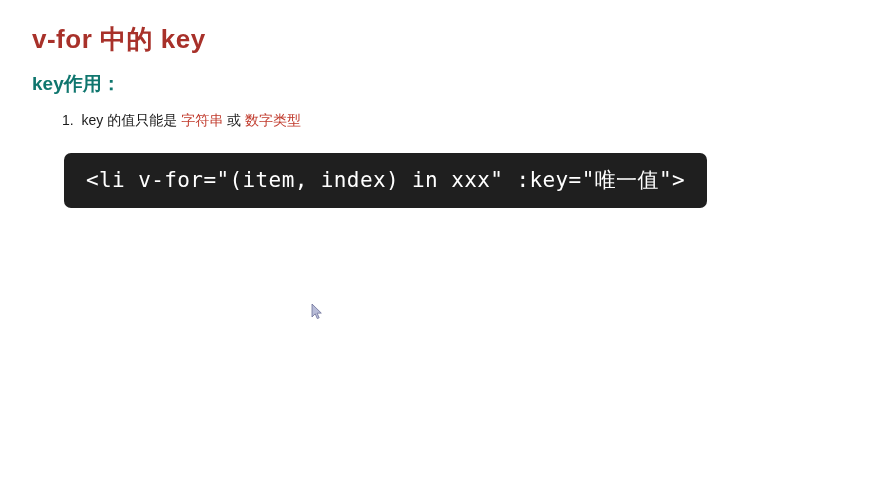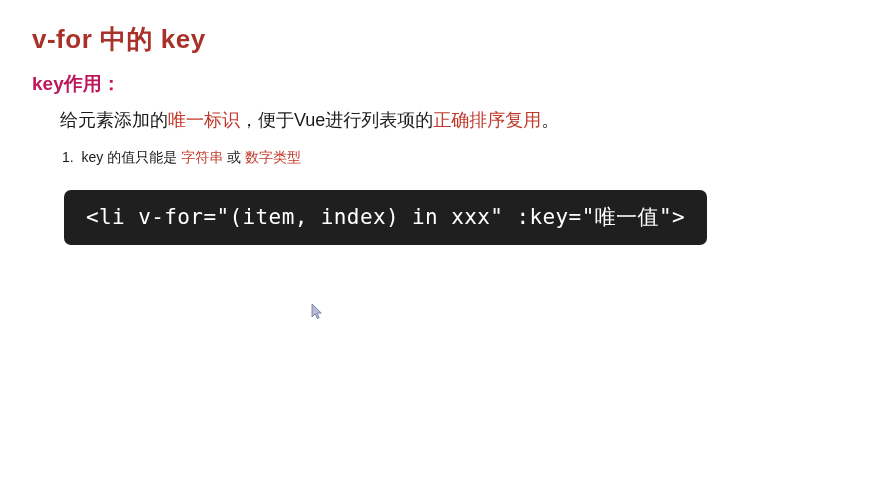--- a/index.html
+++ b/index.html
@@ -24,21 +24,21 @@
   .title {
     font-size: 26px;
     font-weight: bold;
     color: #a8312a;
     letter-spacing: 0.5px;
     margin: 4px 0 14px 2px;
   }
   .section-head {
     font-size: 19px;
     font-weight: bold;
-    color: #be185d;
+    color: #0f766e;
     margin: 0 0 6px 2px;
   }
   .para {
     font-size: 18px;
     color: #1a1a1a;
     margin: 10px 0 14px 30px;
     line-height: 1.5;
   }
   .hl {
     color: #c0392b;
@@ -87,23 +87,20 @@
 </style>
 </head>
 <body>
 
 <div class="page">
 
   <div class="title">v-for 中的 key</div>
 
   <div class="section-head">key作用：</div>
 
-  <div class="para">
-    <span>给元素添加的</span><span class="hl">唯一标识</span><span>，便于Vue进行列表项的</span><span class="hl">正确排序复用</span><span>。</span>
-  </div>
 
 
   <ul class="list">
     <li>
       <span class="num">1.</span><span> key 的值只能是 </span><span class="hl">字符串</span><span> 或 </span><span class="hl">数字类型</span><span></span>
     </li>
   </ul>
 
   <div class="code-wrap">
     <div class="code-box">&lt;li v-for="(item, index) in xxx"  :key="唯一值"&gt;</div>

